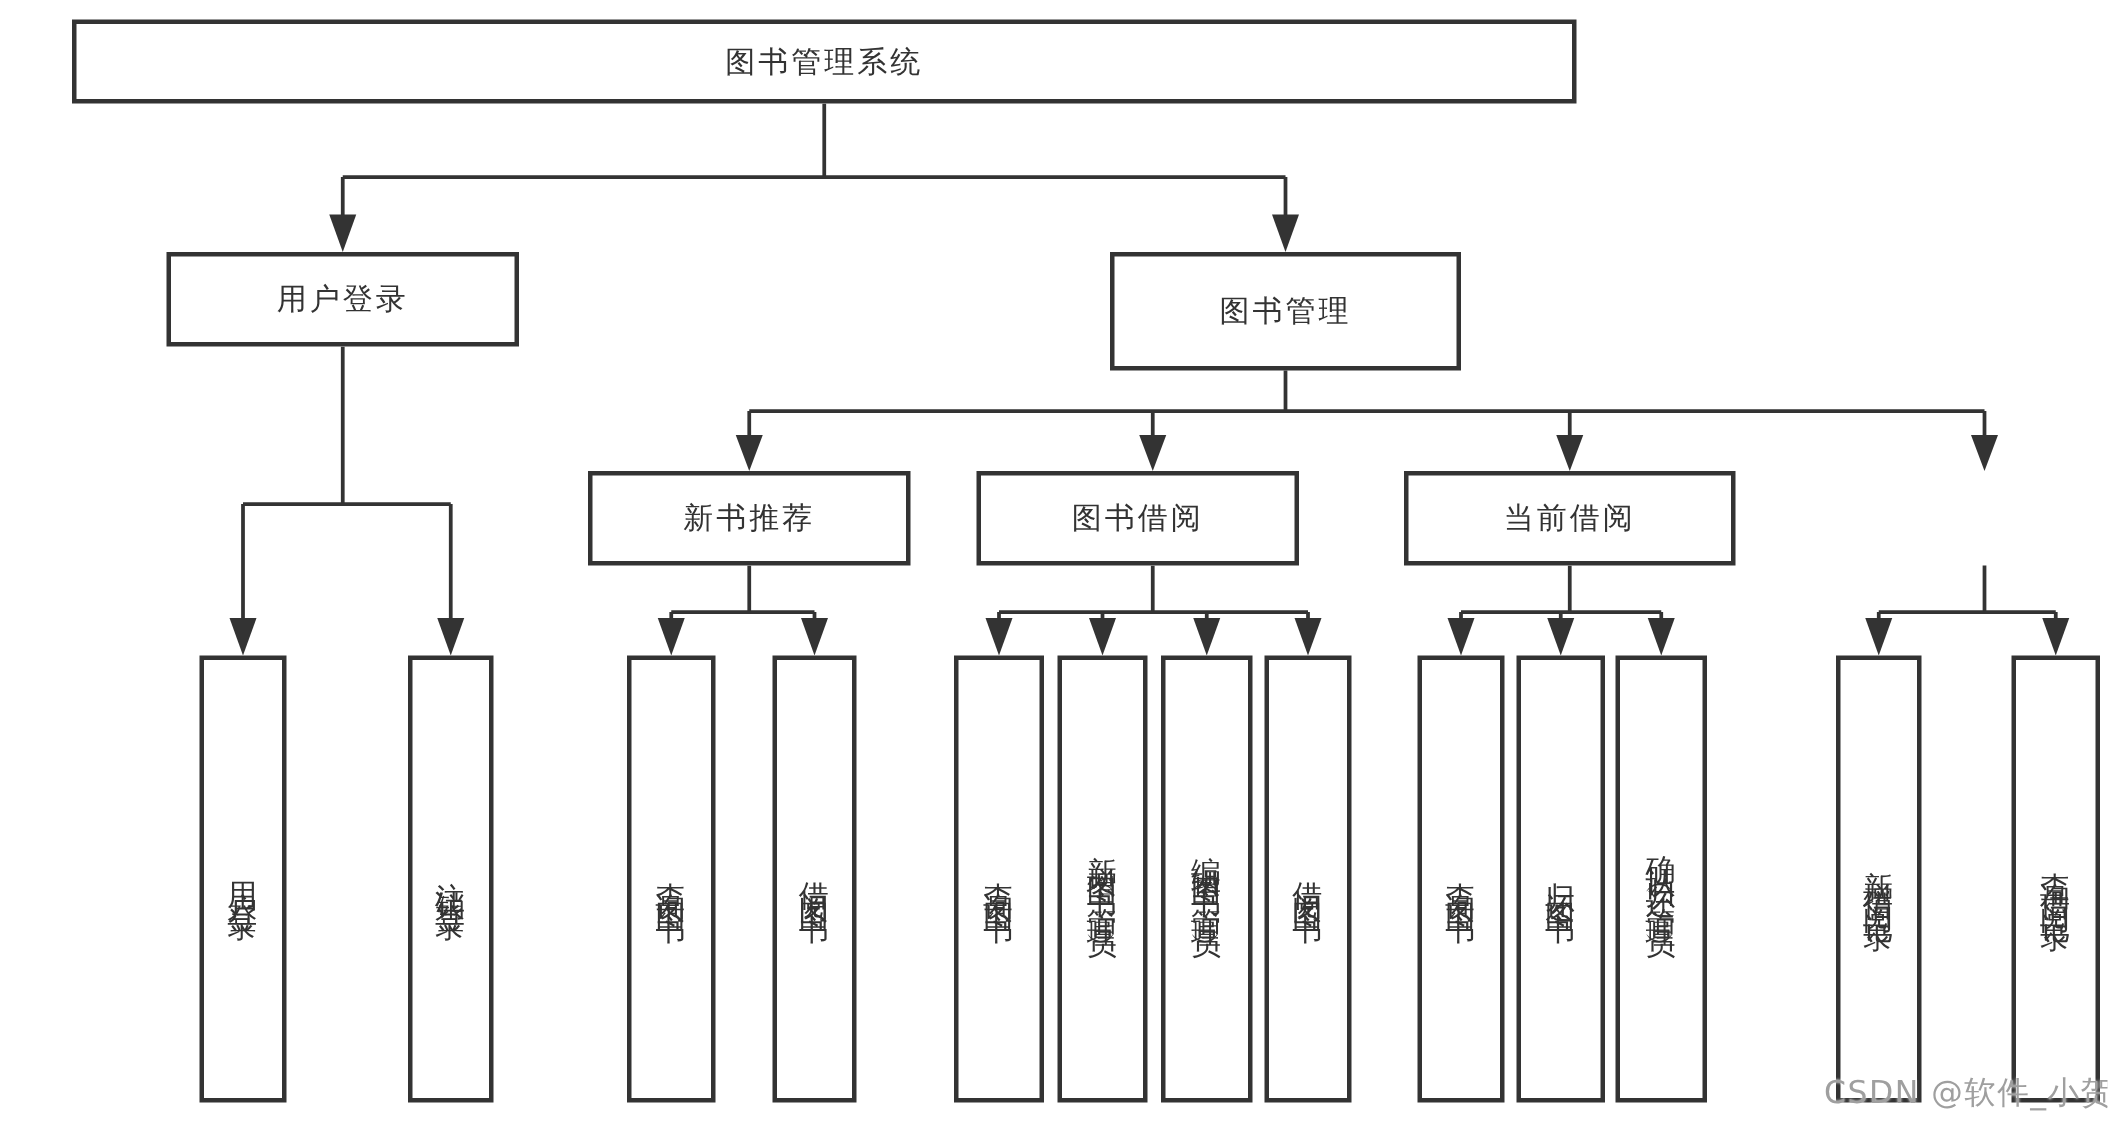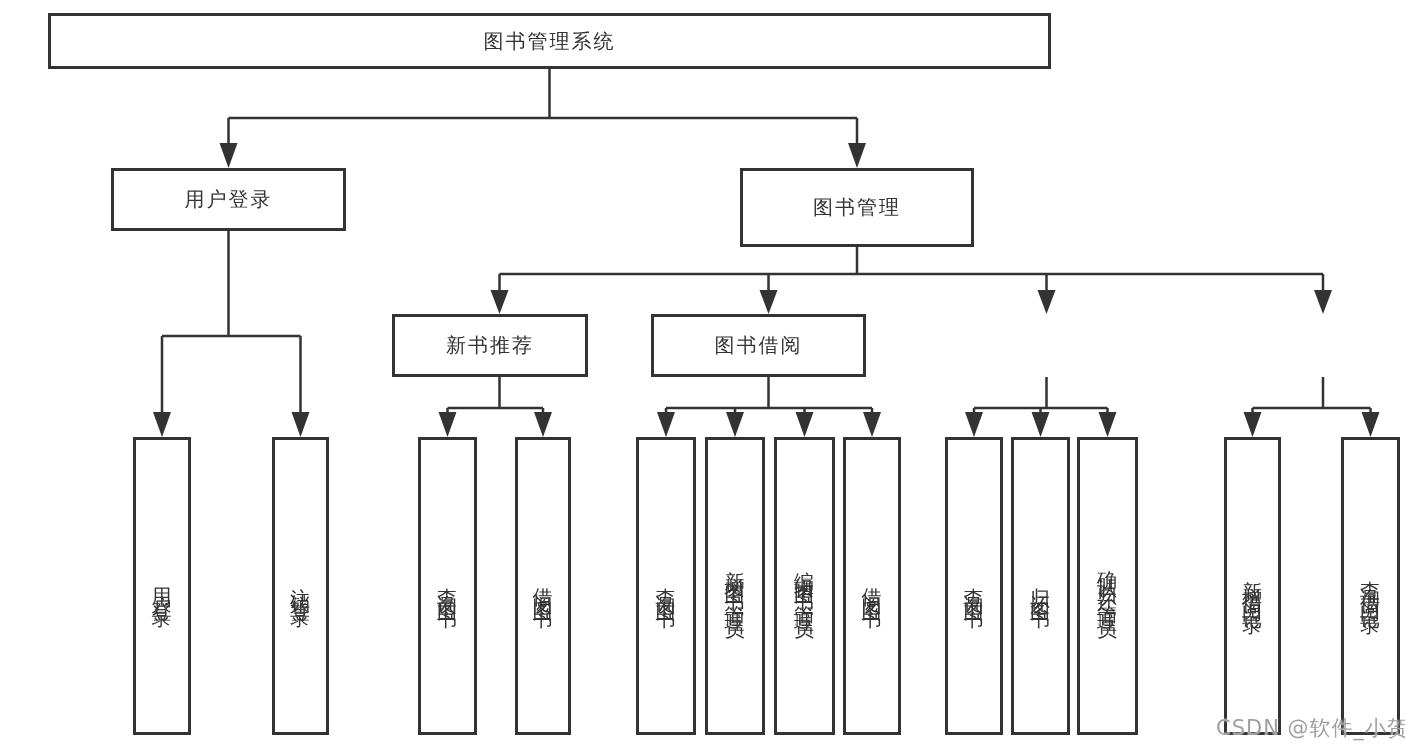--- a/index.html
+++ b/index.html
@@ -40,21 +40,21 @@
     font-size: 20px;
     letter-spacing: 7px;
     line-height: 1;
   }
   
   .n-root  { left: 20px;   top: 13px;  width: 1003px; height: 56px; }
   
   .n-login { left: 83px;   top: 168px; width: 235px;  height: 63px; }
   .n-mgmt  { left: 712px;  top: 168px; width: 234px;  height: 79px; }
   
-  .n-rec   { left: 364px;  top: 314px; width: 196px;  height: 63px; }
+  .n-rec   { left: 364px;  top: 314px; width: 215px;  height: 63px; }
   .n-bor   { left: 623px;  top: 314px; width: 215px;  height: 63px; }
   .n-cur   { left: 908px;  top: 314px; width: 221px;  height: 63px; }
   .n-hist  { left: 1187px; top: 314px; width: 216px;  height: 63px; }
   
   .lf-a1 { left: 105px;  top: 437px; width: 58px; height: 298px; }
   .lf-a2 { left: 244px;  top: 437px; width: 57px; height: 298px; }
   .lf-b1 { left: 390px;  top: 437px; width: 59px; height: 298px; }
   .lf-b2 { left: 487px;  top: 437px; width: 56px; height: 298px; }
   .lf-c1 { left: 608px;  top: 437px; width: 60px; height: 298px; }
   .lf-c2 { left: 677px;  top: 437px; width: 60px; height: 298px; }
@@ -130,20 +130,21 @@
     </g>
   </svg>
 
   <div class="node n-root">图书管理系统</div>
 
   <div class="node n-login">用户登录</div>
   <div class="node n-mgmt">图书管理</div>
 
   <div class="node n-rec">新书推荐</div>
   <div class="node n-bor">图书借阅</div>
+  <div class="node n-cur">当前借阅</div>
 
   <div class="leaf lf-a1">用户登录</div>
   <div class="leaf lf-a2">注销登录</div>
 
   <div class="leaf lf-b1">查询图书</div>
   <div class="leaf lf-b2">借阅图书</div>
 
   <div class="leaf lf-c1">查询图书</div>
   <div class="leaf lf-c2">新增图书（管理员）</div>
   <div class="leaf lf-c3">编辑图书（管理员）</div>

